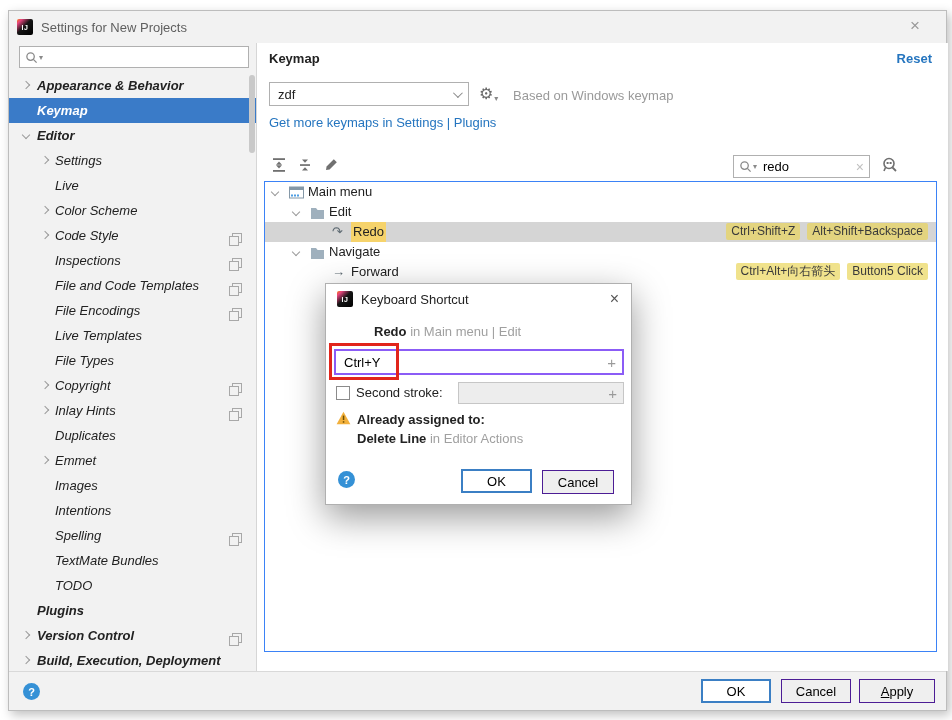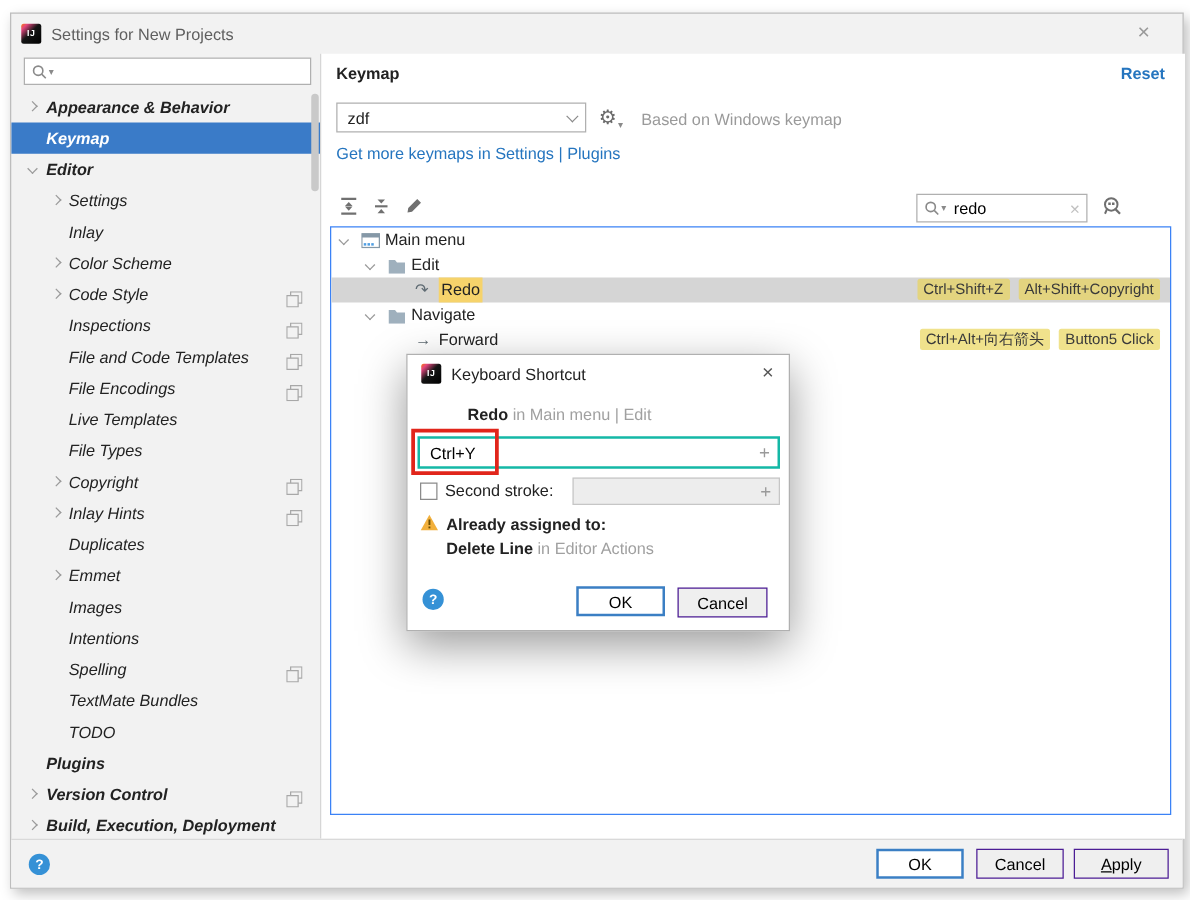--- a/index.html
+++ b/index.html
@@ -81,21 +81,21 @@
   
   .dialog { position:absolute; left:316px; top:272px; width:307px; height:222px; background:#fff;
     border:1px solid #b0b0b0; box-shadow:0 12px 34px rgba(0,0,0,.4); z-index:10; }
   .dlg-title { position:absolute; left:0; top:0; right:0; height:30px; }
   .dlg-title .ij-logo { left:11px; top:7px; }
   .dlg-title-text { position:absolute; left:35px; top:8px; }
   .dlg-close { position:absolute; right:12px; top:6px; font-size:16px; color:#555; cursor:pointer; }
   .dlg-sub { position:absolute; left:12px; top:40px;padding-left:36px; }
   .dim { color:#a0a0a0; }
   .stroke-input { position:absolute; left:8px; top:65px; width:290px; height:26px;
-    border:2px solid #14b8a6; background:#fff; display:flex; align-items:center; padding:0 6px; }
+    border:2px solid #8b5cf6; background:#fff; display:flex; align-items:center; padding:0 6px; }
   .stroke-input input { border:none; outline:none; flex:1; font:inherit; background:transparent; }
   .plus { color:#9a9a9a; font-size:15px; cursor:pointer; }
   .red-box { position:absolute; left:3px; top:59px; width:70px; height:37px;
     border:3px solid #e1251b; z-index:12; pointer-events:none; }
   .second-row { position:absolute; left:10px; top:101px; display:flex; align-items:center; }
   .cbx { width:14px; height:14px; border:1px solid #8b8b8b; background:#fff; margin-right:6px; cursor:pointer; }
   .second-input { position:absolute; left:132px; top:98px; width:166px; height:22px;
     background:#ededed; border:1px solid #c6c6c6; display:flex; align-items:center; padding:0 6px; }
   .second-input .plus { margin-left:auto; }
   .warn-row { position:absolute; left:10px; top:127px; display:flex; align-items:center; gap:6px; }
@@ -139,21 +139,21 @@
             <line x1="9" y1="9" x2="12.5" y2="12.5" stroke="#8a8a8a" stroke-width="1.4"></line>
           </svg>
       </span>
       <span class="caret">▾</span>
     </div>
     <div class="side-tree" id="side-tree">
         <div class="side-row lvl1 bold"><span class="chev"></span><span class="side-label">Appearance &amp; Behavior</span></div>
         <div class="side-row lvl1 bold selected"><span class="side-label">Keymap</span></div>
         <div class="side-row lvl1 bold"><span class="chev down"></span><span class="side-label">Editor</span></div>
         <div class="side-row lvl2"><span class="chev"></span><span class="side-label">Settings</span></div>
-        <div class="side-row lvl2"><span class="side-label">Inlay</span></div>
+        <div class="side-row lvl2"><span class="side-label">Live</span></div>
         <div class="side-row lvl2"><span class="chev"></span><span class="side-label">Color Scheme</span></div>
         <div class="side-row lvl2"><span class="chev"></span><span class="side-label">Code Style</span><span class="copy-ic"><svg width="13" height="13" viewBox="0 0 13 13">
               <rect x="3.5" y="0.5" width="9" height="9" fill="none" stroke="#a8a8a8"></rect>
               <rect x="0.5" y="3.5" width="9" height="9" fill="#f2f2f2" stroke="#a8a8a8"></rect>
             </svg></span></div>
         <div class="side-row lvl2"><span class="side-label">Inspections</span><span class="copy-ic"><svg width="13" height="13" viewBox="0 0 13 13">
               <rect x="3.5" y="0.5" width="9" height="9" fill="none" stroke="#a8a8a8"></rect>
               <rect x="0.5" y="3.5" width="9" height="9" fill="#f2f2f2" stroke="#a8a8a8"></rect>
             </svg></span></div>
         <div class="side-row lvl2"><span class="side-label">File and Code Templates</span><span class="copy-ic"><svg width="13" height="13" viewBox="0 0 13 13">
@@ -265,21 +265,21 @@
           <span class="node-ic" style="left: 45px;"><svg width="15" height="13" viewBox="0 0 15 13">
               <path d="M1 2 h5 l1.6 2 H14 v9 H1 Z" fill="#9fb0bd"></path>
             </svg></span>
           <span class="klabel" style="left: 64px;">Edit</span>
         </div>
         <div class="krow hl">
           <span class="node-ic glyph-ic" style="left: 67px; top: 0px;">↷</span>
           <span class="klabel ymark" style="left: 86px;">Redo</span>
           <span class="badges">
             <span class="badge">Ctrl+Shift+Z</span>
-            <span class="badge">Alt+Shift+Copyright</span>
+            <span class="badge">Alt+Shift+Backspace</span>
           </span>
         </div>
         <div class="krow">
           <span class="chev down" style="left: 28px;"></span>
           <span class="node-ic" style="left: 45px;"><svg width="15" height="13" viewBox="0 0 15 13">
               <path d="M1 2 h5 l1.6 2 H14 v9 H1 Z" fill="#9fb0bd"></path>
             </svg></span>
           <span class="klabel" style="left: 64px;">Navigate</span>
         </div>
         <div class="krow">

